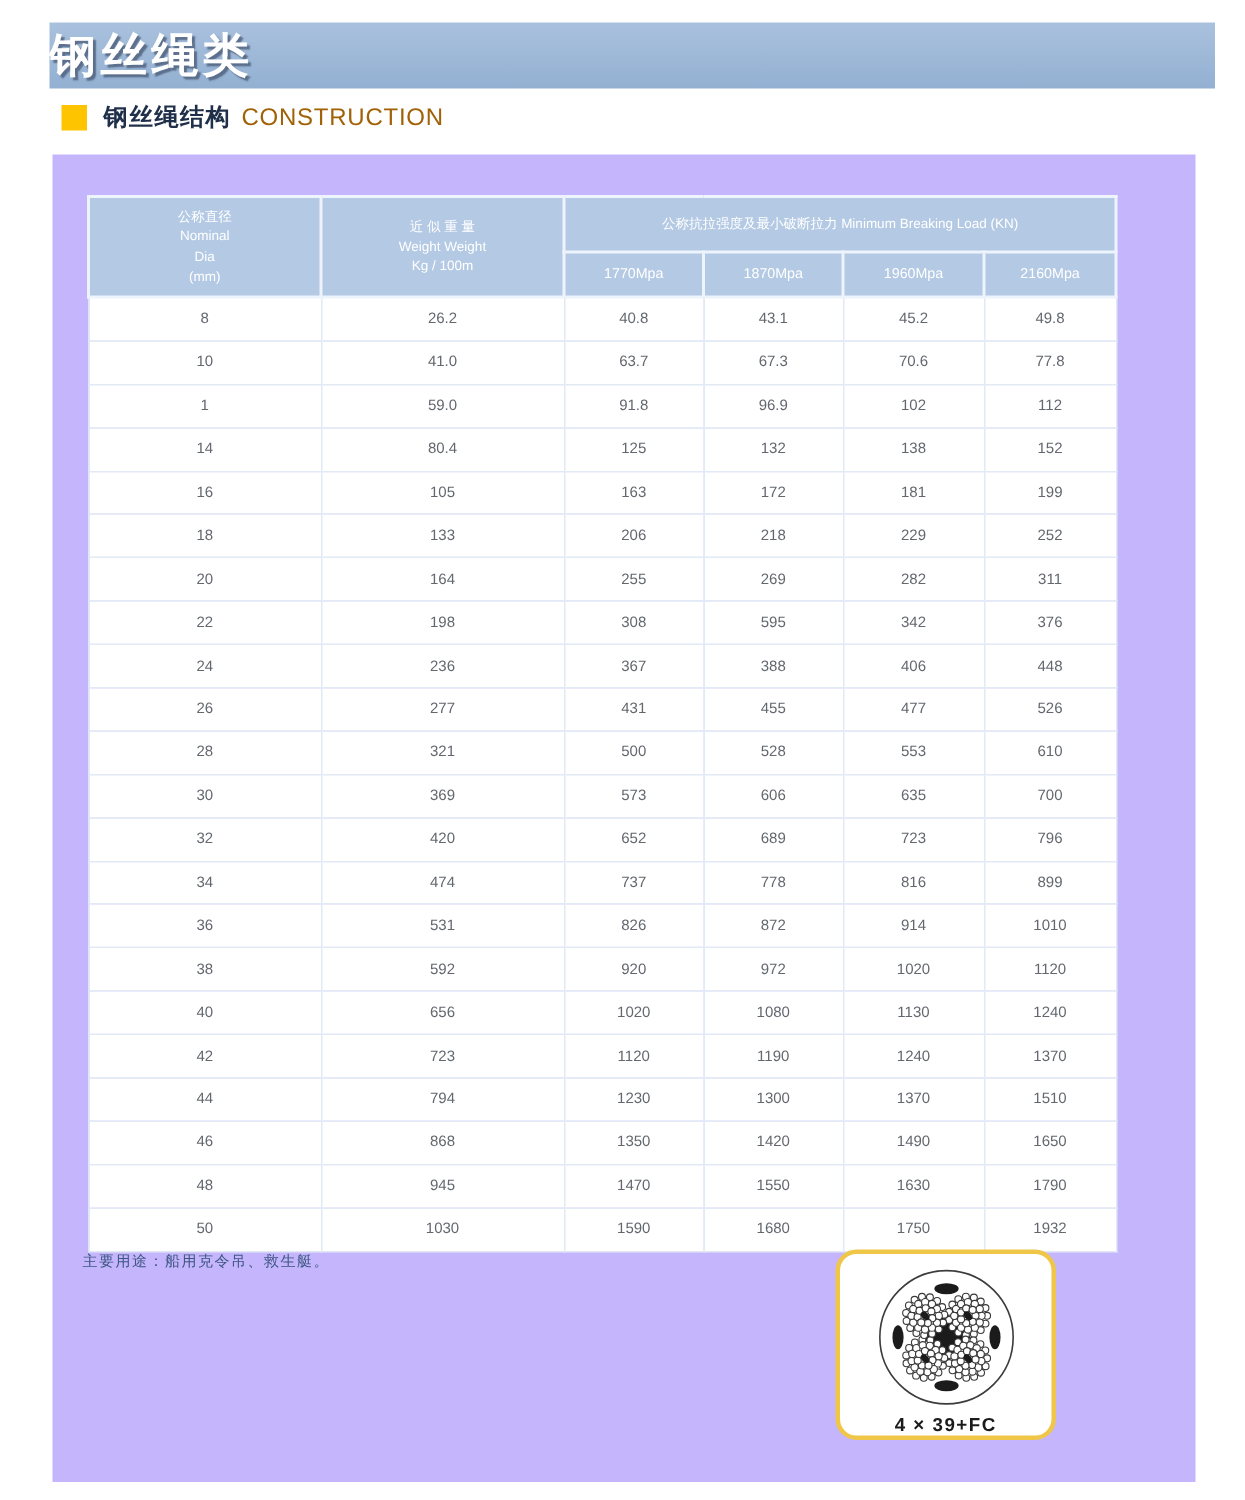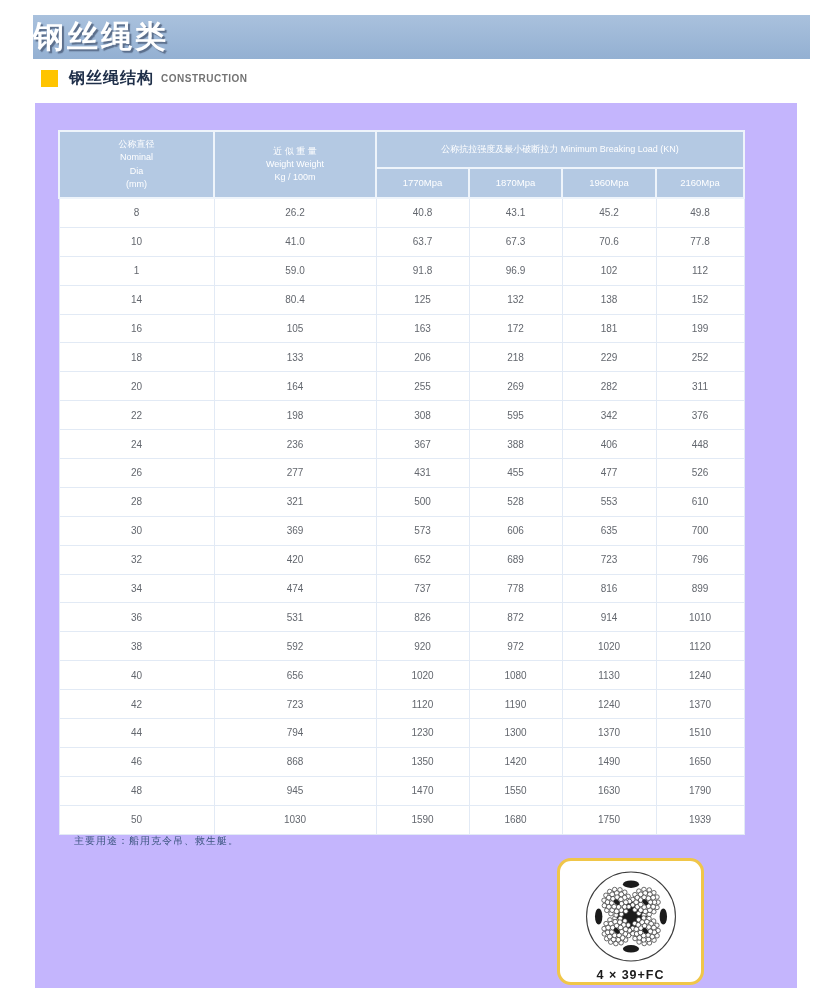--- a/index.html
+++ b/index.html
@@ -12,44 +12,44 @@
             display:flex;align-items:center;box-sizing:border-box;}
   .title-zh{font-size:31px;font-weight:bold;color:#ffffff;letter-spacing:3px;
             text-shadow:2px 2px 1px rgba(80,98,126,.85);}
   .title-en{font-size:17px;font-weight:bold;color:#ffffff;margin-left:14px;letter-spacing:2px;
             text-shadow:1px 1px 1px rgba(80,98,126,.85);padding-top:8px;}
 
   
   .section-row{position:absolute;left:41px;top:68px;display:flex;align-items:center;}
   .bullet{width:17px;height:17px;background:#ffc400;margin-right:11px;}
   .sec-zh{font-size:16px;font-weight:bold;color:#1f2f49;letter-spacing:1px;}
-  .sec-en{font-size:10px;font-weight:bold;color:#737373;margin-left:7px;letter-spacing:.5px;}
+  .sec-en{font-size:16px;font-weight:normal;color:#a16207;margin-left:7px;letter-spacing:.5px;}
 
   
   .panel{position:absolute;left:35px;top:103px;width:762px;height:885px;background:#c4b5fd;}
 
   
   table.spec{position:absolute;left:23px;top:27px;width:685px;border-collapse:collapse;
              table-layout:fixed;}
   table.spec th{background:#b4c9e3;color:#ffffff;font-weight:normal;font-size:9px;
                 line-height:1.45;text-align:center;border:2px solid #eef4fb;padding:0;}
   table.spec thead tr.tier1 th{height:35px;}
   table.spec thead tr.tier2 th{height:28px;font-size:9.5px;margin-top:44px;}
   table.spec th.rowspan2{height:65px;}
   table.spec td{background:#ffffff;border:1px solid #e2eaf5;height:27.9px;text-align:center;
                 font-size:10px;color:#63676e;padding:0;}
 
   
-  .footnote{position:absolute;left:39px;top:731px;font-size:10px;color:#3d5680;letter-spacing:1px;}
+  .footnote{position:absolute;left:20px;top:731px;font-size:10px;color:#3d5680;letter-spacing:1px;}
 
   
   .figure-box{position:absolute;left:522px;top:730px;width:147px;height:127px;box-sizing:border-box;
               background:#ffffff;border:3px solid #f0c649;border-radius:14px;
               display:flex;flex-direction:column;align-items:center;justify-content:flex-start;
-              padding-top:5px;margin-top:25px;}
+              padding-top:5px;}
   .figure-box svg{display:block;}
   .caption{font-size:12.5px;font-weight:bold;color:#1a1a1a;letter-spacing:1px;margin-top:1px;}
 </style>
 </head>
 <body>
 
 <div class="page">
 
   <div class="top-band">
     <span class="title-zh">钢丝绳类</span>
@@ -262,21 +262,21 @@
             <td>1550</td>
             <td>1630</td>
             <td>1790</td>
           </tr>
           <tr>
             <td>50</td>
             <td>1030</td>
             <td>1590</td>
             <td>1680</td>
             <td>1750</td>
-            <td>1939</td>
+            <td>1932</td>
           </tr>
         </tbody>
     </table>
 
     <div class="footnote">主要用途：船用克令吊、救生艇。</div>
 
     <div class="figure-box">
       <svg id="rope-svg" width="118" height="118" viewBox="0 0 150 150">
           <circle cx="75" cy="75" r="66" fill="#ffffff" stroke="#3c3c3c" stroke-width="1.6"></circle>
           <path d="M75 51 L99 75 L75 99 L51 75 Z" fill="#1b1b1b"></path>

